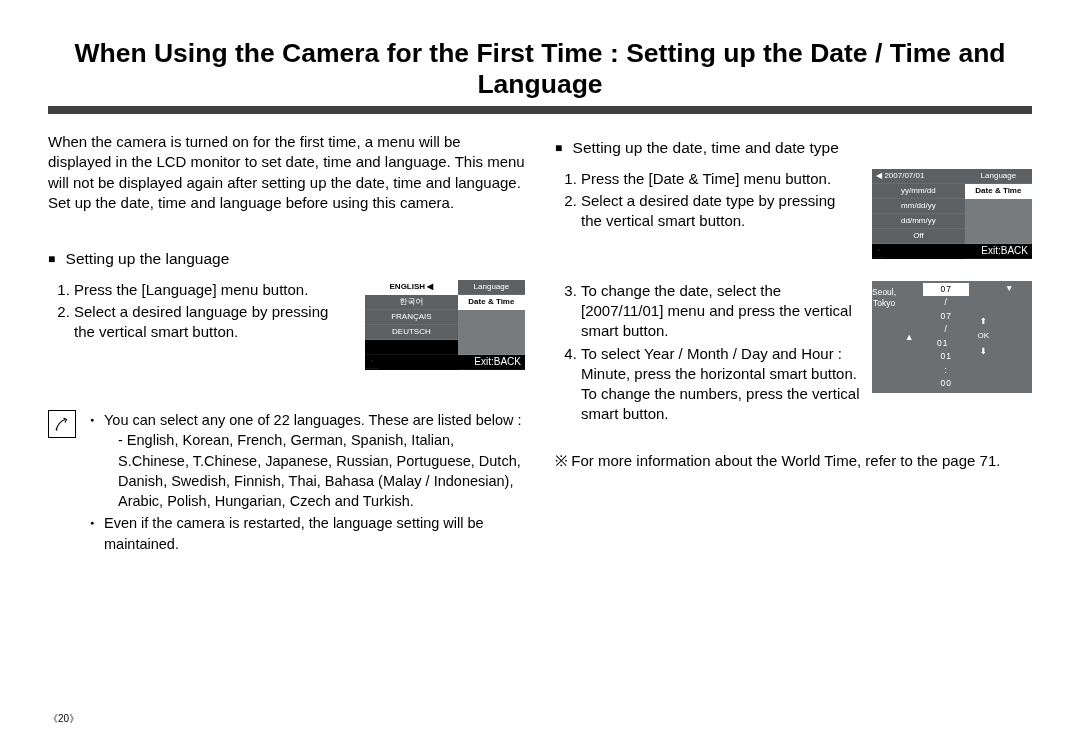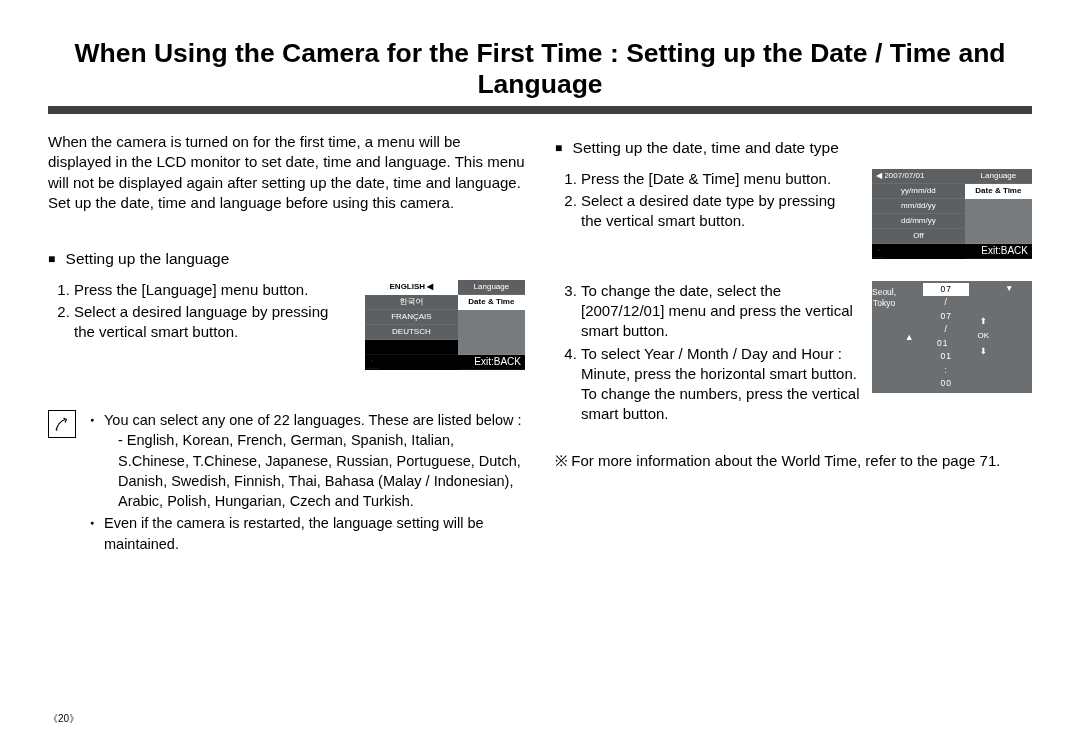--- a/index.html
+++ b/index.html
@@ -206,21 +206,21 @@
             <div class="cell" style="background:#777b7e;height:45px"></div>
             <div class="cell exit">Exit:BACK</div>
           </div>
         </div>
       </div>
     </div>
 
     <div class="instr" style="margin-top:22px;">
       <div class="txt">
         <ol class="steps" start="3">
-          <li>To change the date, select the [2007/12/01] menu and press the vertical smart button.</li>
+          <li>To change the date, select the [2007/11/01] menu and press the vertical smart button.</li>
           <li>To select Year / Month / Day and Hour : Minute, press the horizontal smart button. To change the numbers, press the vertical smart button.</li>
         </ol>
       </div>
       <div class="screen2">
         <div class="tz">Seoul, Tokyo</div>
         <div class="dtrow">
           <div class="nav">▲</div>
           <div class="date">
             <span class="seg hl">07</span><span class="seg"> / </span><span class="seg">07</span><span class="seg"> / </span><span class="seg">01</span>&nbsp;&nbsp;<span class="seg">01</span><span class="seg"> : </span><span class="seg">00</span>
           </div>

